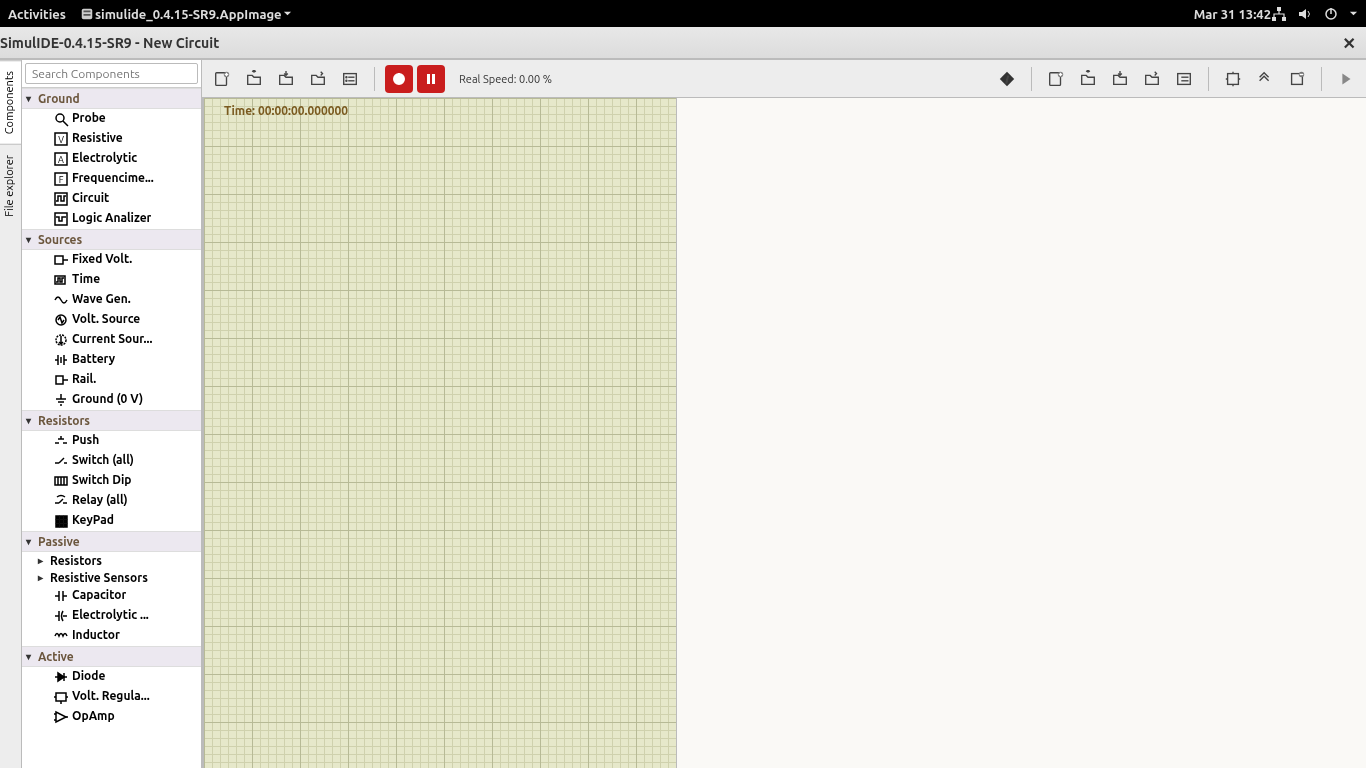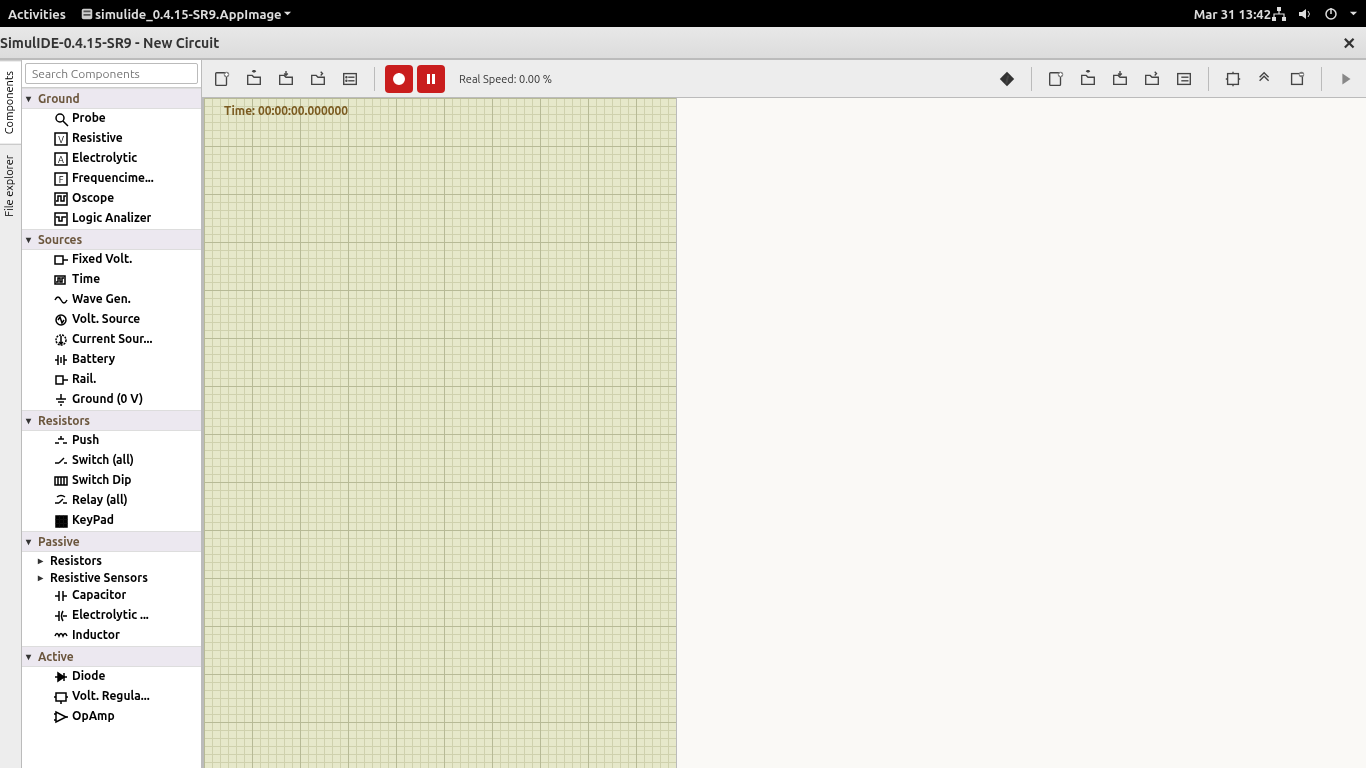--- a/index.html
+++ b/index.html
@@ -158,21 +158,21 @@
           </span>
           <span class="lbl">Frequencime...</span>
         </div>
         <div class="item">
           <span class="ico">
             <svg width="18" height="16" viewBox="0 0 16 16">
               <rect x="2" y="2" width="12" height="12"></rect>
               <path d="M3 10 L5 10 L5 5 L8 5 L8 10 L11 10 L11 5 L13 5"></path>
             </svg>
           </span>
-          <span class="lbl">Oscope</span>
+          <span class="lbl">Circuit</span>
         </div>
         <div class="item">
           <span class="ico">
             <svg width="18" height="16" viewBox="0 0 16 16">
               <rect x="2" y="2" width="12" height="12"></rect>
               <path d="M3 6 H6 V10 H9 V6 H13"></path>
             </svg>
           </span>
           <span class="lbl">Logic Analizer</span>
         </div>

